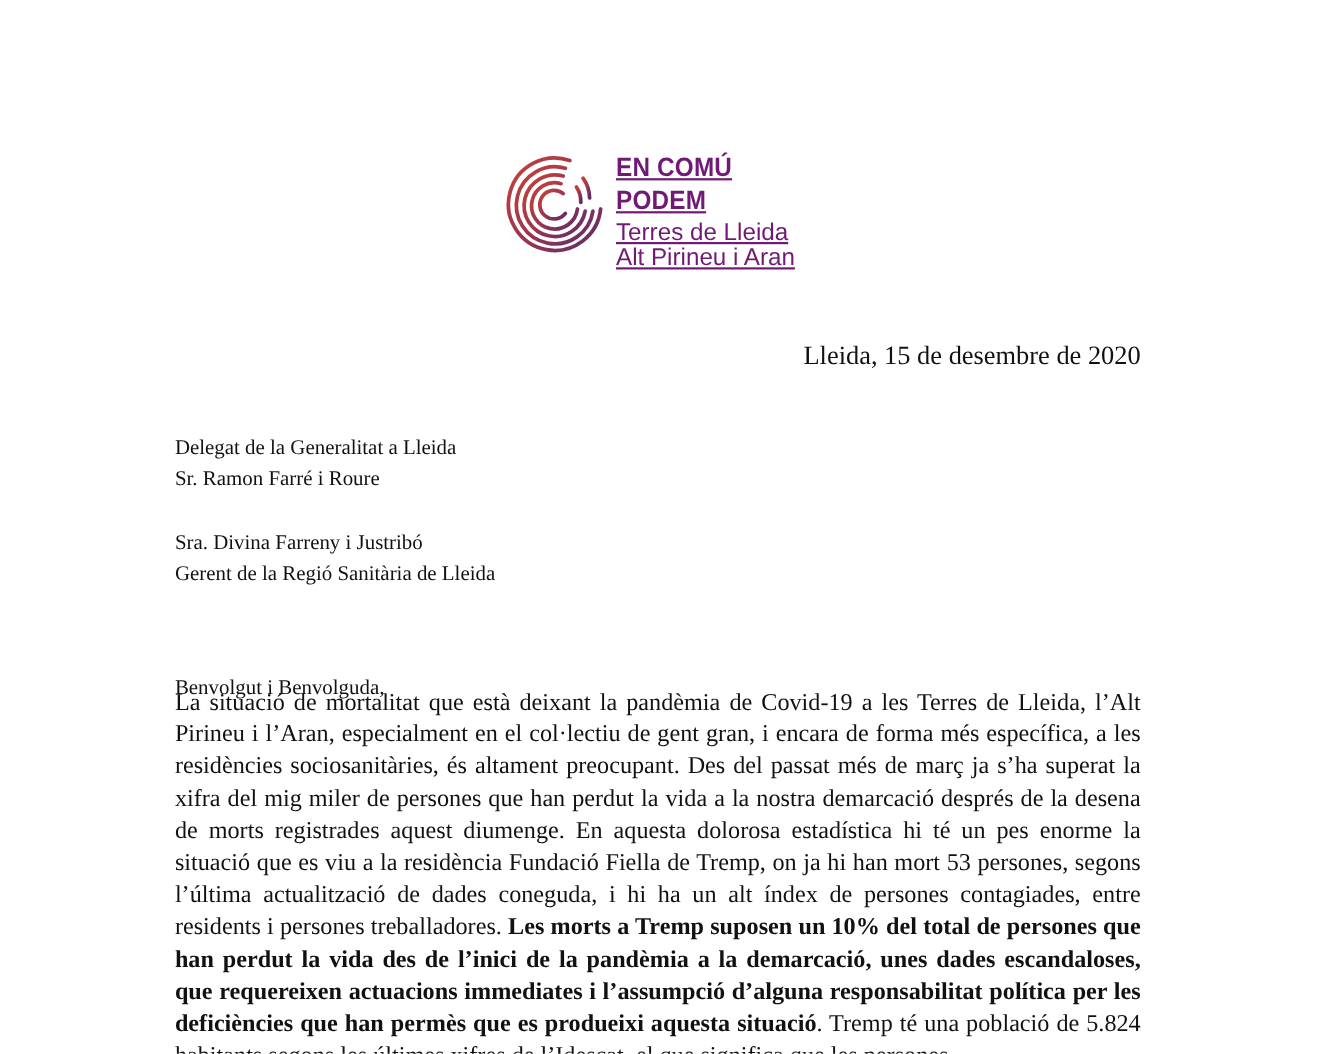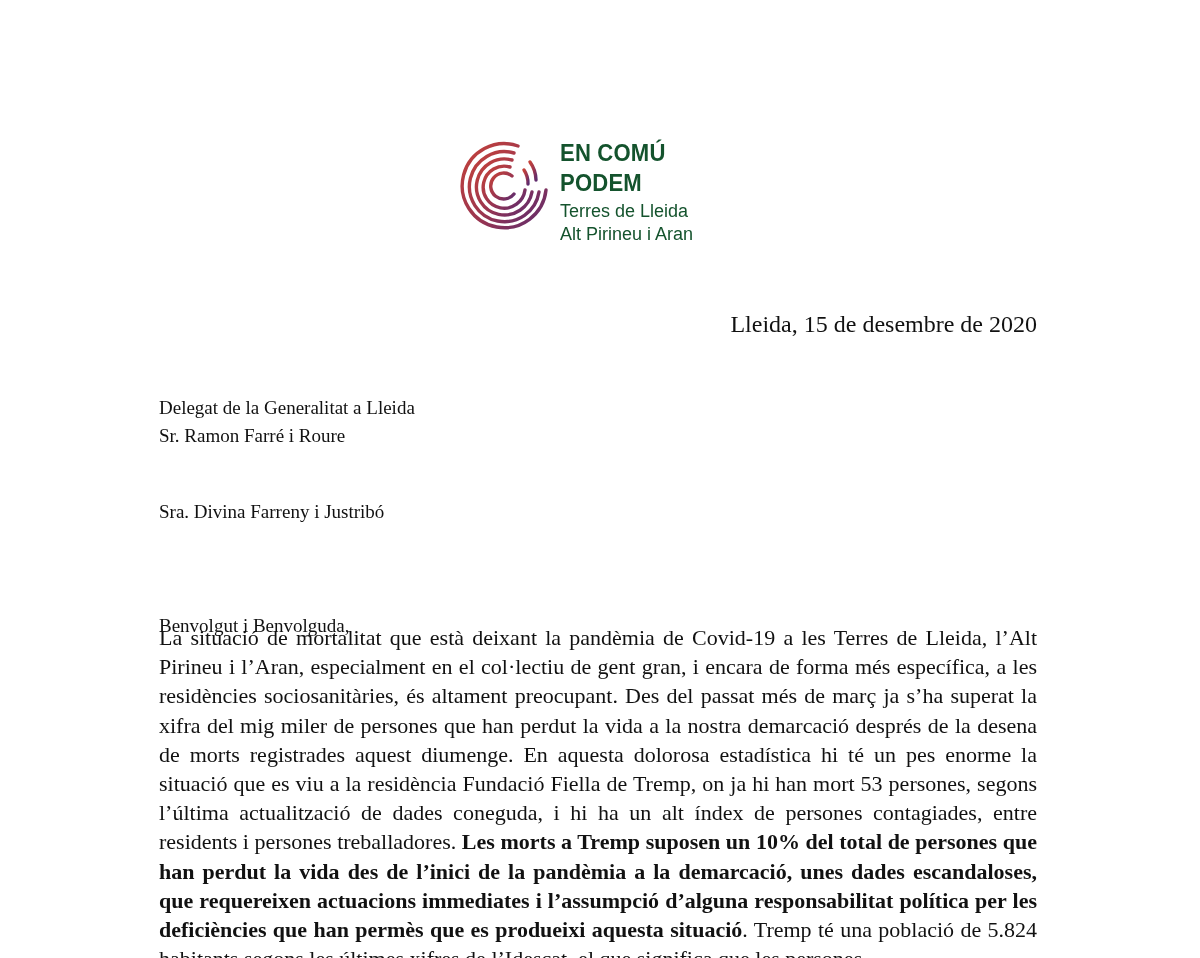--- a/index.html
+++ b/index.html
@@ -23,49 +23,50 @@
       align-items: flex-start;
     }
     .logo-mark {
       width: 92px;
       height: 92px;
       margin-top: 2px;
     }
     .logo-text {
       margin-left: 10px;
       font-family: "Liberation Sans", "DejaVu Sans", sans-serif;
-      color: #14532d;
+      color: #701a75;
+      text-decoration: underline;
     }
     .logo-brand {
       font-weight: bold;
       font-size: 24px;
       line-height: 30px;
       letter-spacing: 0.2px;
       transform: scaleX(0.92);
       transform-origin: left;
     }
     .logo-region {
-      font-size: 18px;
+      font-size: 22px;
       line-height: 20px;
       margin-top: 3px;
     }
     .date {
       position: absolute;
       right: 163px;
       top: 311px;
       font-size: 24px;
     }
     .recipient {
       position: absolute;
       left: 159px;
       font-size: 19px;
       line-height: 28px;
     }
     .recipient-1 { top: 394px; }
-    .recipient-2 { top: 498px; }
+    .recipient-2 { top: 480px; }
     .salutation {
       position: absolute;
       left: 159px;
       top: 615px;
       font-size: 19px;
     }
     .body-para {
       position: absolute;
       left: 159px;
       top: 623px;
@@ -110,17 +111,18 @@
 
 <div class="date">Lleida, 15 de desembre de 2020</div>
 
 <div class="recipient recipient-1">
   <div>Delegat de la Generalitat a Lleida</div>
   <div>Sr. Ramon Farré i Roure</div>
 </div>
 
 <div class="recipient recipient-2">
   <div>Sra. Divina Farreny i Justribó</div>
+  <div>Gerent de la Regió Sanitària de Lleida</div>
 </div>
 
 <div class="salutation">Benvolgut i Benvolguda,</div>
 
 <p class="body-para" style="margin:0;"><span>La situació de mortalitat que està deixant la pandèmia de Covid-19 a les Terres de Lleida, l’Alt Pirineu i l’Aran, especialment en el col·lectiu de gent gran, i encara de forma més específica, a les residències sociosanitàries, és altament preocupant. Des del passat més de març ja s’ha superat la xifra del mig miler de persones que han perdut la vida a la nostra demarcació després de la desena de morts registrades aquest diumenge. En aquesta dolorosa estadística hi té un pes enorme la situació que es viu a la residència Fundació Fiella de Tremp, on ja hi han mort 53 persones, segons l’última actualització de dades coneguda, i hi ha un alt índex de persones contagiades, entre residents i persones treballadores. </span><b>Les morts a Tremp suposen un 10% del total de persones que han perdut la vida des de l’inici de la pandèmia a la demarcació, unes dades escandaloses, que requereixen actuacions immediates i l’assumpció d’alguna responsabilitat política per les deficiències que han permès que es produeixi aquesta situació</b><span>. Tremp té una població de 5.824 habitants segons les últimes xifres de l’Idescat, el que significa que les persones</span></p>
 
 </body></html>

